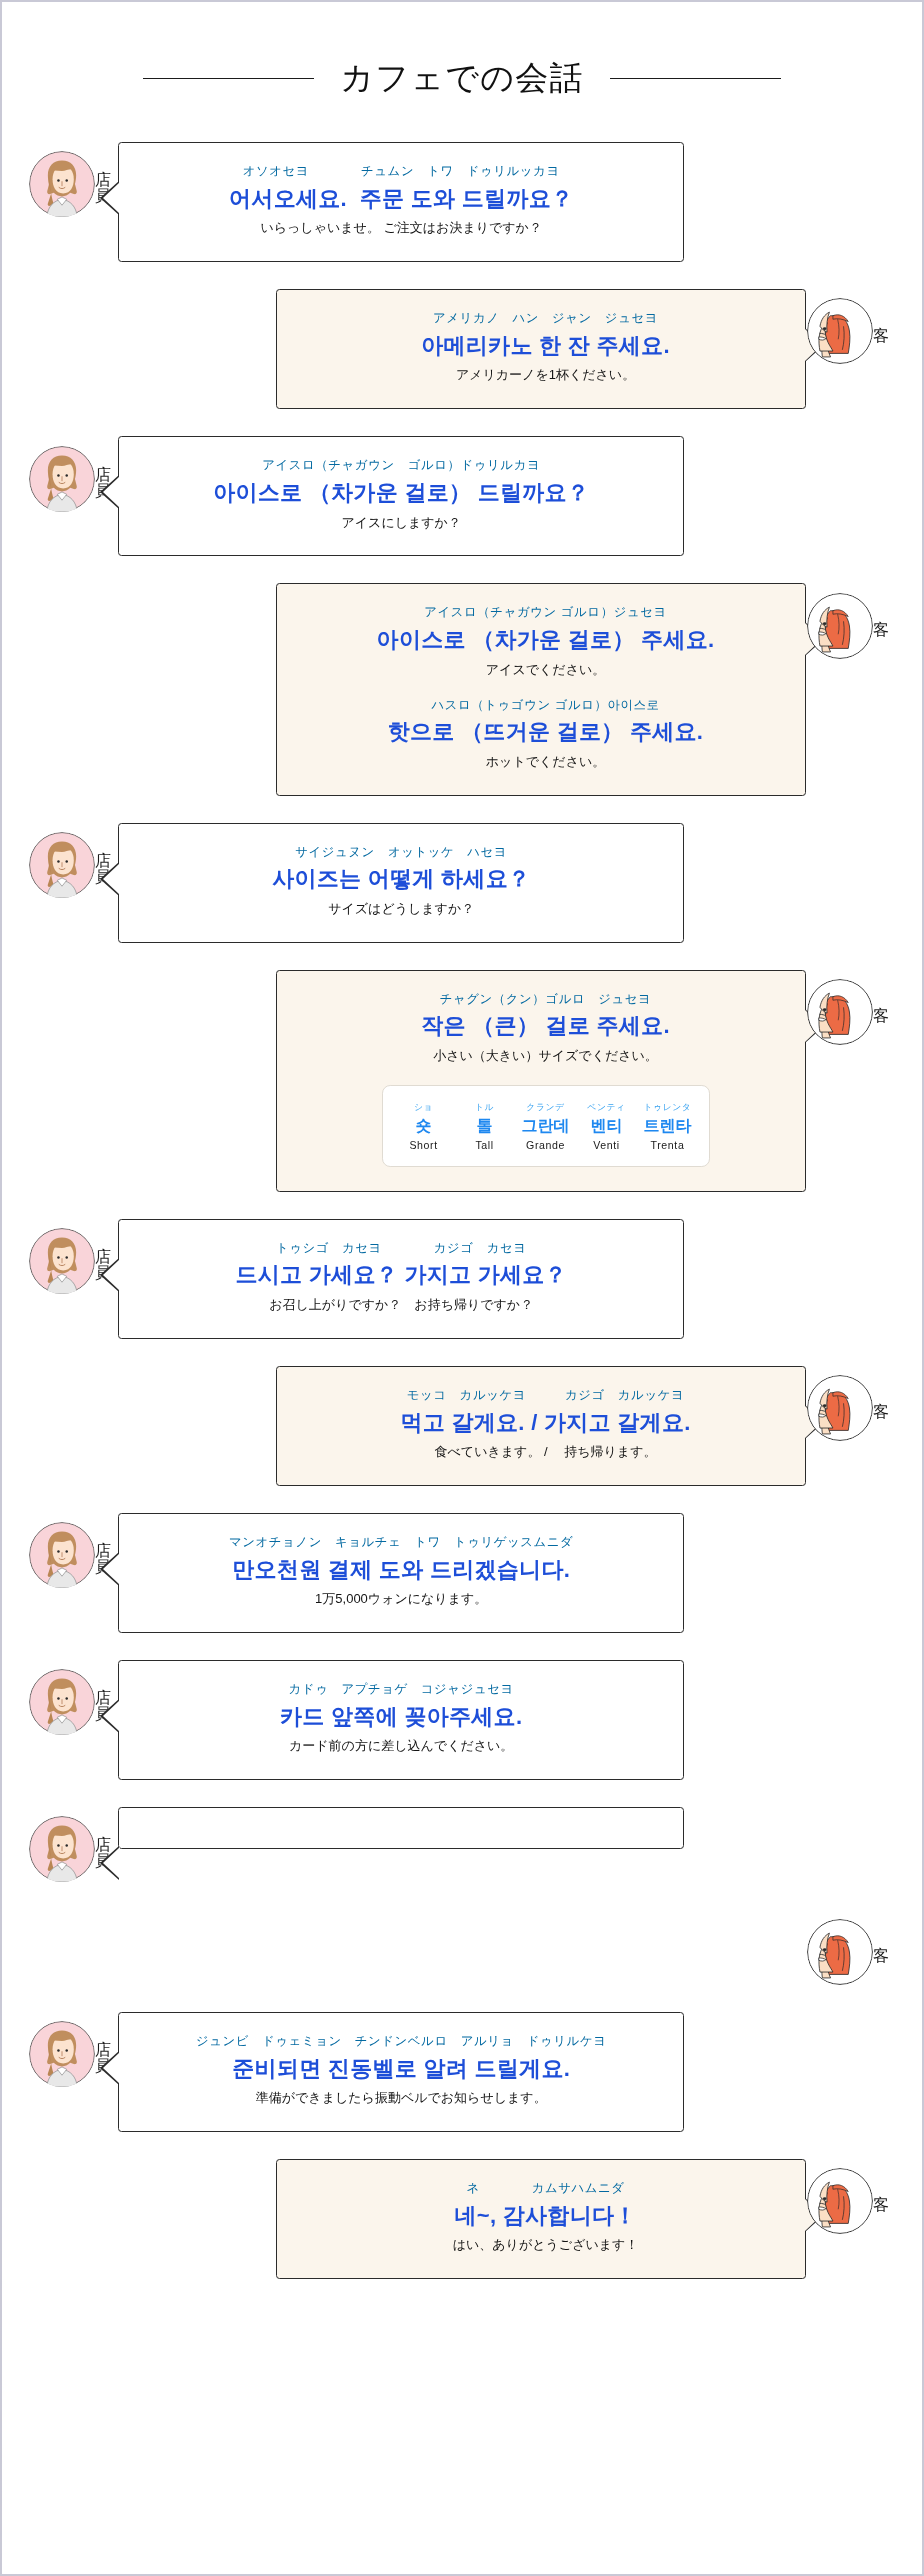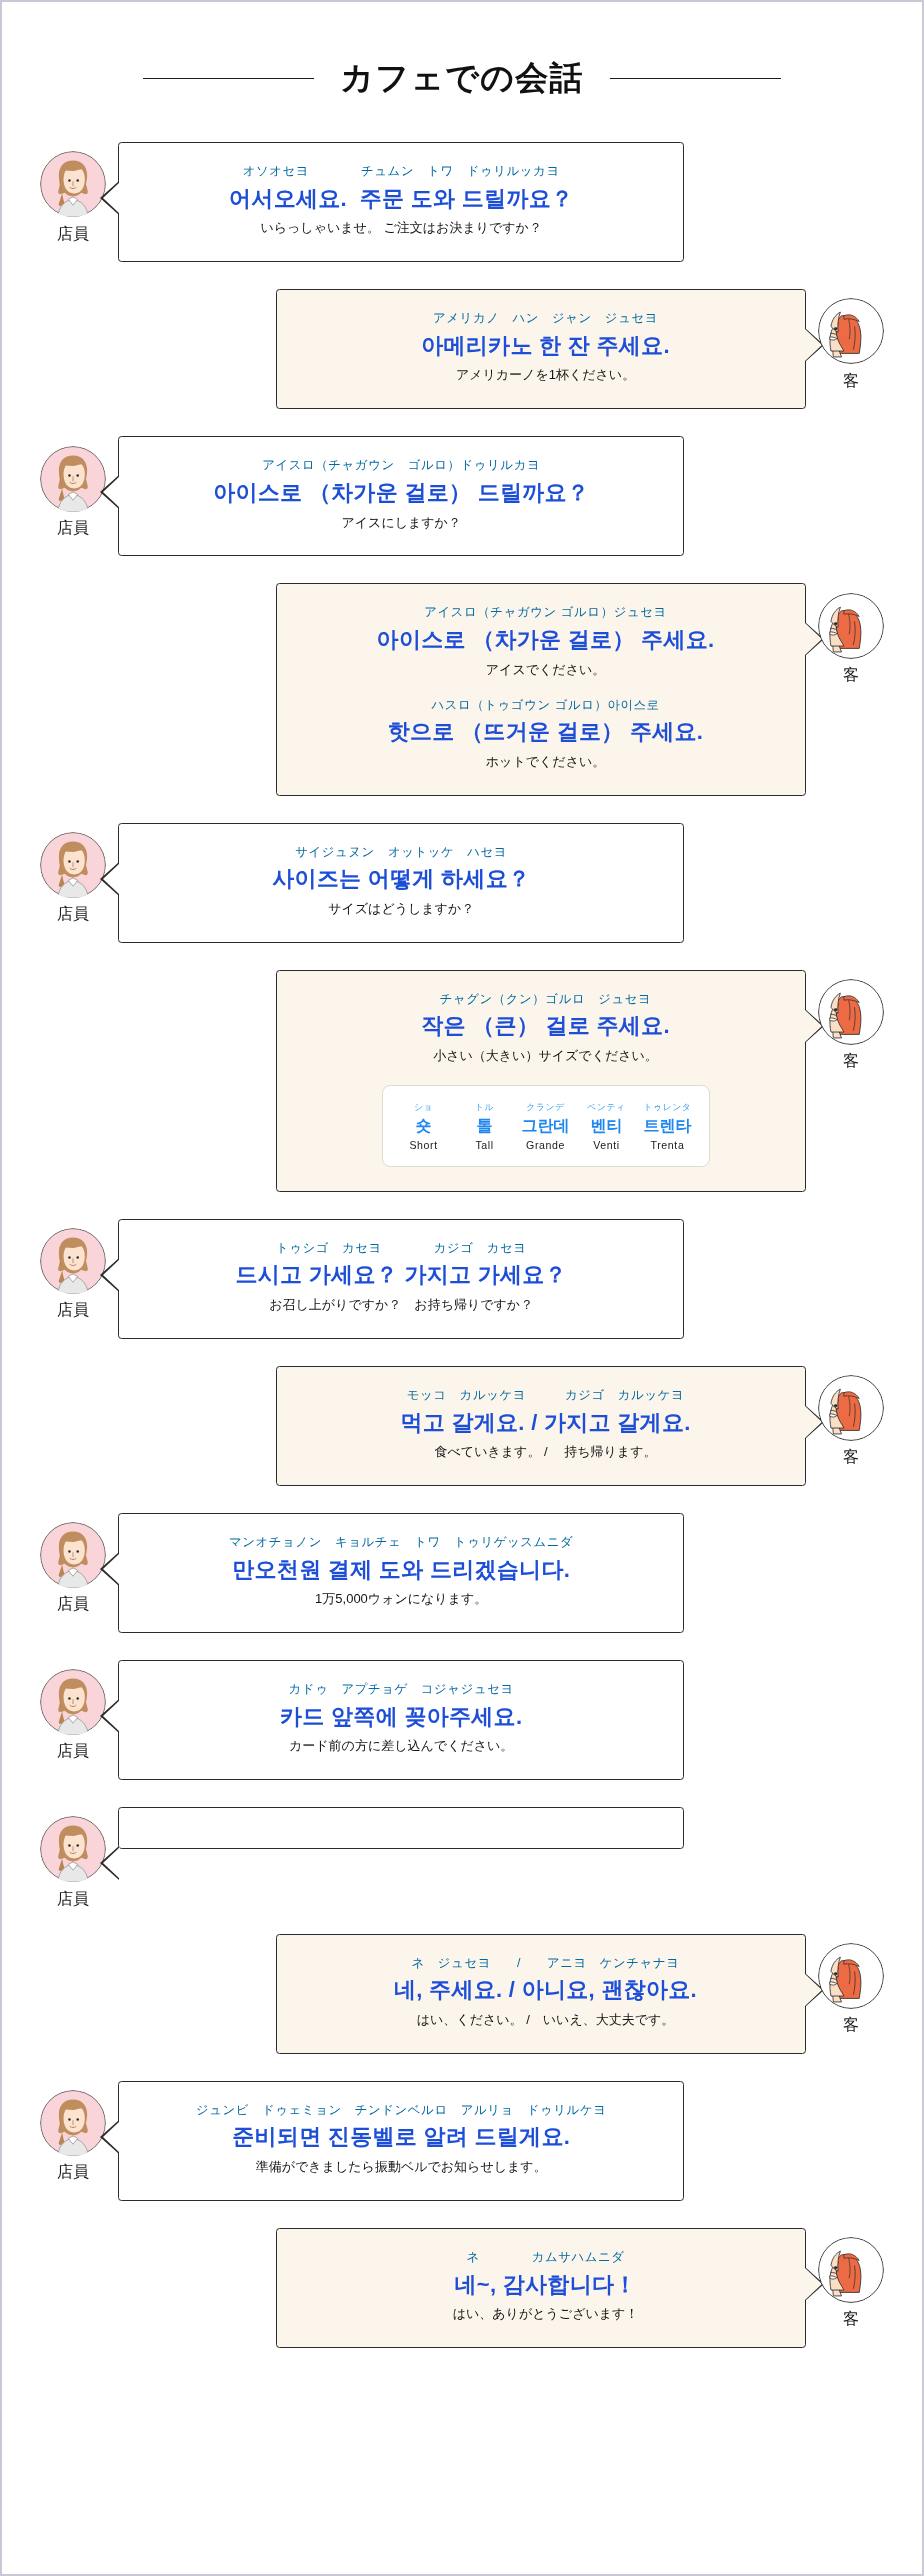--- a/index.html
+++ b/index.html
@@ -29,21 +29,21 @@
     padding-bottom: 41px;
   }
   .deco-rule {
     width: 171px;
     height: 1.8px;
     background: #1b1b1b;
     flex: none;
   }
   .page-title {
     font-size: 33px;
-    font-weight: 700;
+    font-weight: 400;
     letter-spacing: 1.2px;
     color: #111111;
     white-space: nowrap;
     font-family: "Liberation Sans", "DejaVu Sans", sans-serif;
   }
 
   
   .conversation {
     padding: 0 27px 35px 27px;
   }
@@ -55,21 +55,21 @@
     position: relative;
   }
   .turn.staff { justify-content: flex-start; }
   .turn.customer { justify-content: flex-end; }
 
   
   .avatar-col {
     width: 88px;
     flex: none;
     display: flex;
-    flex-direction: column;
+    flex-direction: row;
     align-items: center;
     padding-top: 9.4px;
   }
   .turn.staff .avatar-col { margin-right: 1.2px; }
   .turn.customer .avatar-col { margin-left: 1.2px; }
 
   .avatar {
     width: 66px;
     height: 66px;
     border-radius: 50%;
@@ -574,30 +574,20 @@
         </div>
         <div class="avatar-label">店員</div>
       </div>
       <div class="bubble-wrap">
         <div class="bubble">
           <div class="tail"></div>
         </div>
       </div>
     </div>
     <div class="turn customer">
-      <div class="bubble-wrap">
-        <div class="bubble">
-          <div class="tail"></div>
-          <div class="line-block">
-            <div class="kana">ネ　ジュセヨ　　/　　アニヨ　ケンチャナヨ</div>
-            <div class="korean">네, 주세요. / 아니요, 괜찮아요.</div>
-            <div class="japanese">はい、ください。 /　いいえ、大丈夫です。</div>
-          </div>
-        </div>
-      </div>
       <div class="avatar-col">
         <div class="avatar">
   <svg viewBox="0 0 112 112" xmlns="http://www.w3.org/2000/svg">
     <circle cx="56" cy="56" r="55" fill="#ffffff" stroke="#2b2b2b" stroke-width="1.6"></circle>
     <path d="M40 30c-10 8-12 22-10 36 1 10 4 20 6 28l34 0c2-12 4-26 2-38-2-14-10-26-22-26-4 0-8 0-10 0z" fill="#ec6b45" stroke="#2b2b2b" stroke-width="1.4"></path>
     <path d="M34 42c-4 14-3 28 0 40 2 8 4 14 6 18h-14c-2-20-2-42 8-58z" fill="#fbdfc5" stroke="#2b2b2b" stroke-width="1.4"></path>
     <path d="M30 44c0 14 2 24 6 32 3 6 6 10 8 14H22c-3-16-3-34 8-46z" fill="#fbdfc5" stroke="#2b2b2b" stroke-width="1.4"></path>
     <path d="M22 48c2-12 8-20 16-24-4 10-5 22-4 34-3-2-8-4-12-10z" fill="#fbdfc5" stroke="#2b2b2b" stroke-width="1.4"></path>
     <ellipse cx="30" cy="52" rx="3" ry="2.4" fill="#2b2b2b"></ellipse>
     <path d="M22 60c4 0 7 1 9 2" stroke="#2b2b2b" stroke-width="1.4" fill="none" stroke-linecap="round"></path>

